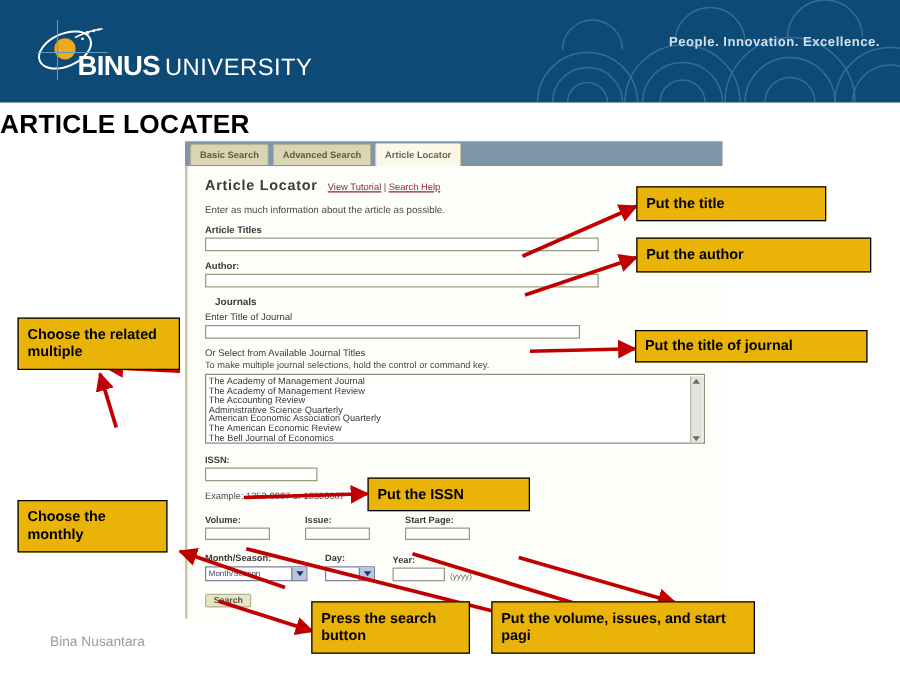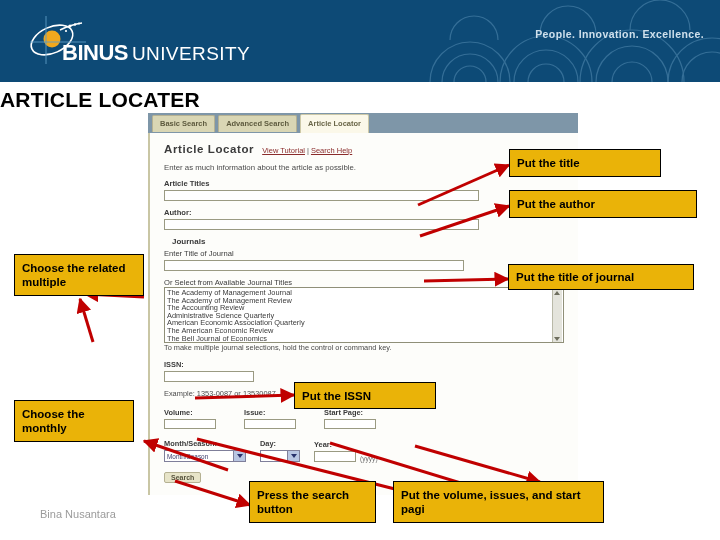--- a/index.html
+++ b/index.html
@@ -408,36 +408,36 @@
 
     <div class="fld-label">Author:</div>
     <div class="txt-input"></div>
 
     <div id="journals-head">Journals</div>
 
     <div class="fld-label light">Enter Title of Journal</div>
     <div class="txt-input narrow"></div>
 
     <div id="sel-hint1">Or Select from Available Journal Titles</div>
+    <div id="sel-hint2">To make multiple journal selections, hold the control or command key.</div>
+
     <div id="journal-list">
       <div class="jl-item">The Academy of Management Journal</div>
       <div class="jl-item">The Academy of Management Review</div>
       <div class="jl-item">The Accounting Review</div>
       <div class="jl-item">Administrative Science Quarterly</div>
       <div class="jl-item">American Economic Association Quarterly</div>
       <div class="jl-item">The American Economic Review</div>
       <div class="jl-item">The Bell Journal of Economics</div>
       <div class="jl-item">The Bell Journal of Economics and Management Science</div>
       <div id="jl-scroll">
         <div class="jl-arrow up"></div>
         <div class="jl-arrow dn"></div>
       </div>
     </div>
-
-    <div id="sel-hint2">To make multiple journal selections, hold the control or command key.</div>
 
     <div id="issn-label">ISSN:</div>
     <div class="txt-input short"></div>
     <div id="issn-example">Example: 1353-0087 or 13530087</div>
 
     <div id="vol-row">
       <div class="vol-col">
         <div class="vol-label">Volume:</div>
         <div class="vol-input"></div>
       </div>
@@ -504,18 +504,18 @@
   </g>
   <g stroke="#c00000" stroke-width="3" fill="none" marker-end="url(#ah)">
     <line x1="93" y1="342" x2="80" y2="299"></line>
   </g>
 </svg>
 
 <div class="callout" style="left:509px;top:149px;width:152px;height:28px;">Put the title</div>
 <div class="callout" style="left:509px;top:190px;width:188px;height:28px;">Put the author</div>
 <div class="callout" style="left:14px;top:254px;width:130px;height:42px;">Choose the related multiple</div>
 <div class="callout" style="left:508px;top:264px;width:186px;height:26px;">Put the title of journal</div>
-<div class="callout" style="left:294px;top:382px;width:142px;height:27px;">Put the ISSN</div>
+<div class="callout" style="left:294px;top:382px;width:130px;height:27px;">Put the ISSN</div>
 <div class="callout" style="left:14px;top:400px;width:120px;height:42px;">Choose the monthly</div>
 <div class="callout" style="left:249px;top:481px;width:127px;height:42px;">Press the search button</div>
 <div class="callout" style="left:393px;top:481px;width:211px;height:42px;">Put the volume, issues, and start pagi</div>
 
 <div id="footer-text">Bina Nusantara</div>
 
 </body></html>

